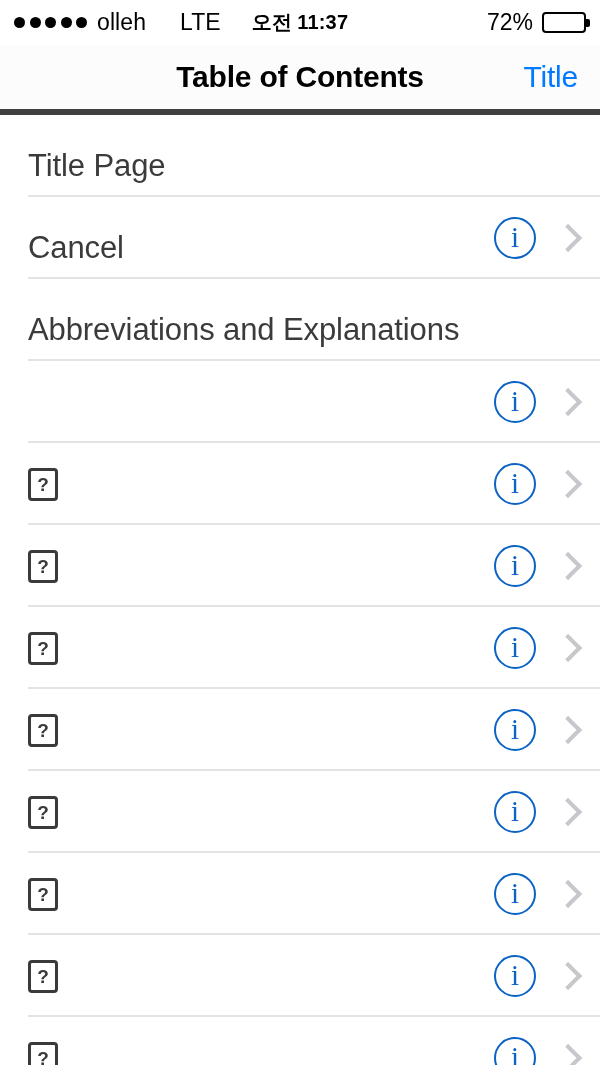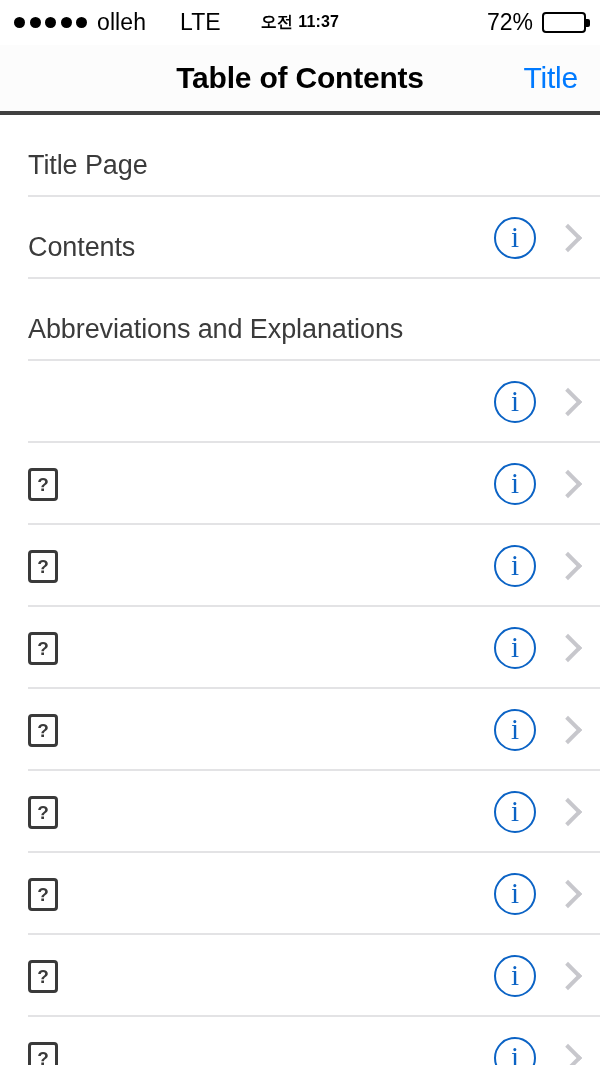--- a/index.html
+++ b/index.html
@@ -61,21 +61,21 @@
   .status-center {
     position: absolute;
     left: 0; right: 0;
     top: 0; bottom: 0;
     display: flex;
     align-items: center;
     justify-content: center;
     pointer-events: none;
   }
   .clock {
-    font-size: 16px;
+    font-size: 20px;
     font-weight: bold;
     letter-spacing: 0.2px;
   }
   .clock .ampm { font-weight: bold; margin-right: 5px; }
   .status-right {
     margin-left: auto;
     display: flex;
     align-items: center;
     gap: 9px;
   }
@@ -106,21 +106,21 @@
   }
 
   
   .nav-bar {
     position: relative;
     height: 70px;
     width: 100%;
     background: #fcfcfc;
     display: flex;
     align-items: center;
-    border-bottom: 4px solid #404040;
+    border-bottom: 6px solid #404040;
   }
   .nav-title {
     position: absolute;
     left: 0; right: 0;
     text-align: center;
     font-size: 30px;
     font-weight: bold;
     color: #000000;
     letter-spacing: -0.2px;
   }
@@ -157,21 +157,21 @@
     height: 2px;
     background: #e3e3e5;
   }
   .toc-row:first-child::before {
     content: "";
     position: absolute;
     left: 0; right: 0; top: 0;
     height: 0;
   }
   .row-label {
-    font-size: 27px;
+    font-size: 31px;
     color: #3b3b3b;
     letter-spacing: -0.1px;
     white-space: nowrap;
     overflow: hidden;
     margin-top: 19px;
   }
 
   
   .tofu {
     display: inline-flex;
@@ -270,21 +270,21 @@
     <div class="nav-title">Table of Contents</div>
     <div class="nav-cancel">Title</div>
   </div>
 
   <div class="toc-list" id="toc-list">
       <div class="toc-row">
         <span class="row-label">Title Page</span>
         <div class="row-accessories"></div>
       </div>
       <div class="toc-row">
-        <span class="row-label">Contents</span>
+        <span class="row-label">Cancel</span>
         <div class="row-accessories">
           <div class="info-icon">
             <span>i</span>
           </div>
           <div class="chevron"></div>
         </div>
       </div>
       <div class="toc-row">
         <span class="row-label">Abbreviations and Explanations</span>
         <div class="row-accessories"></div>

